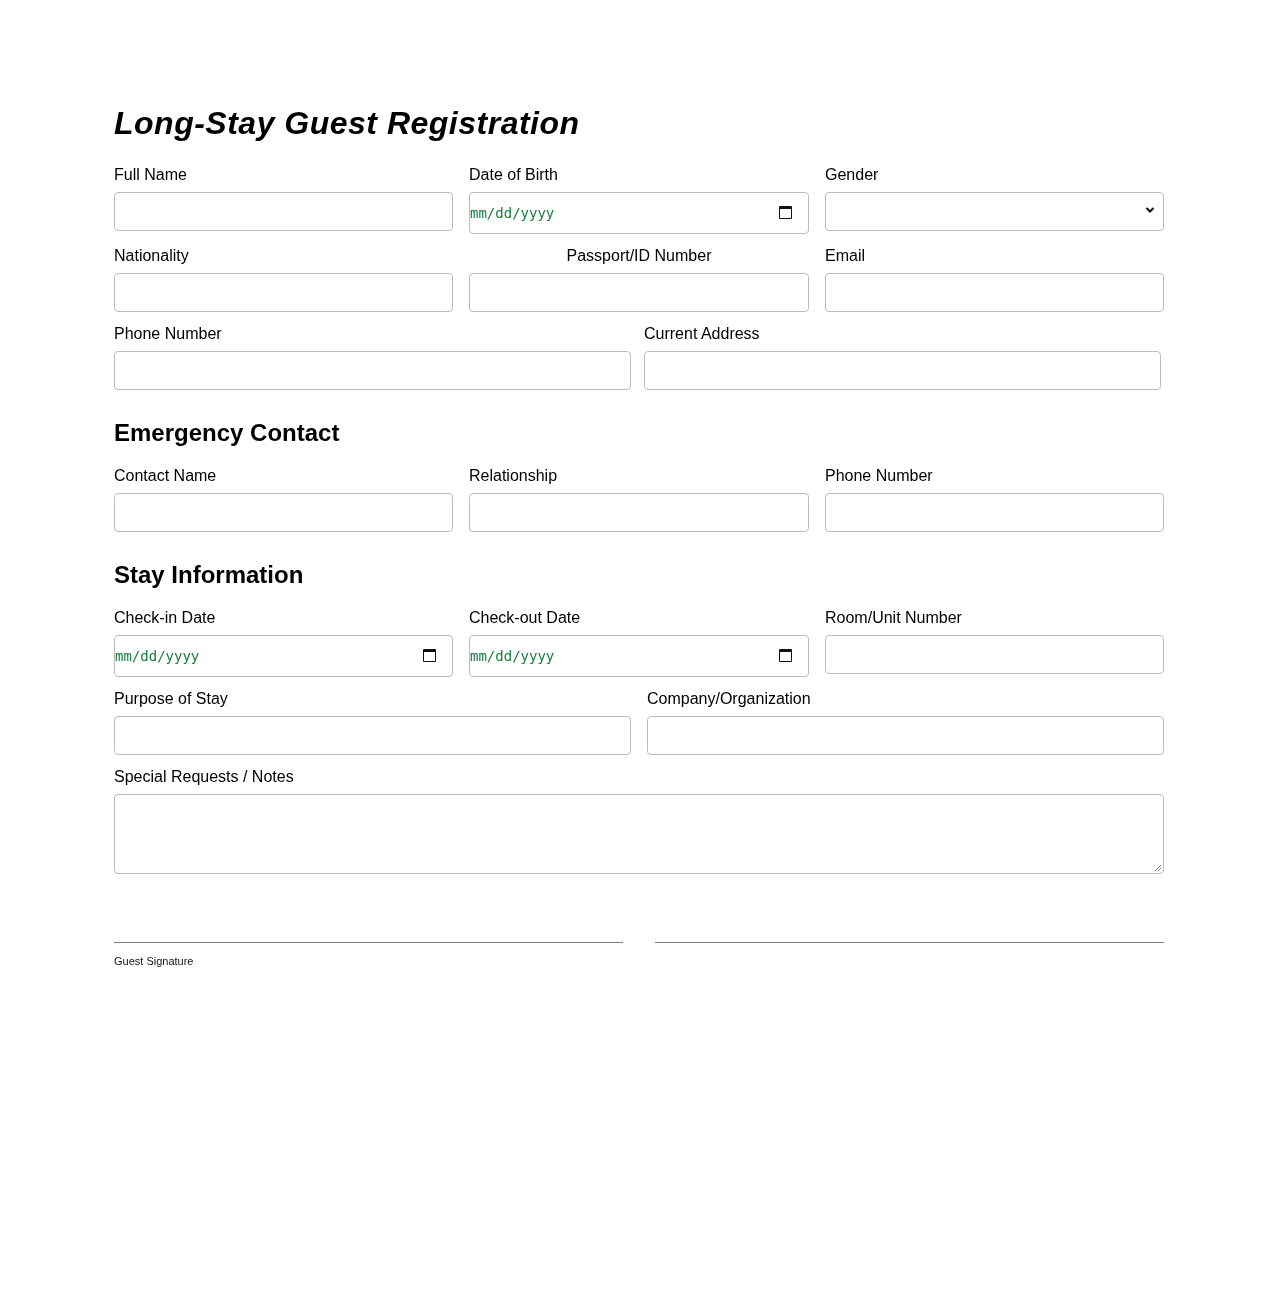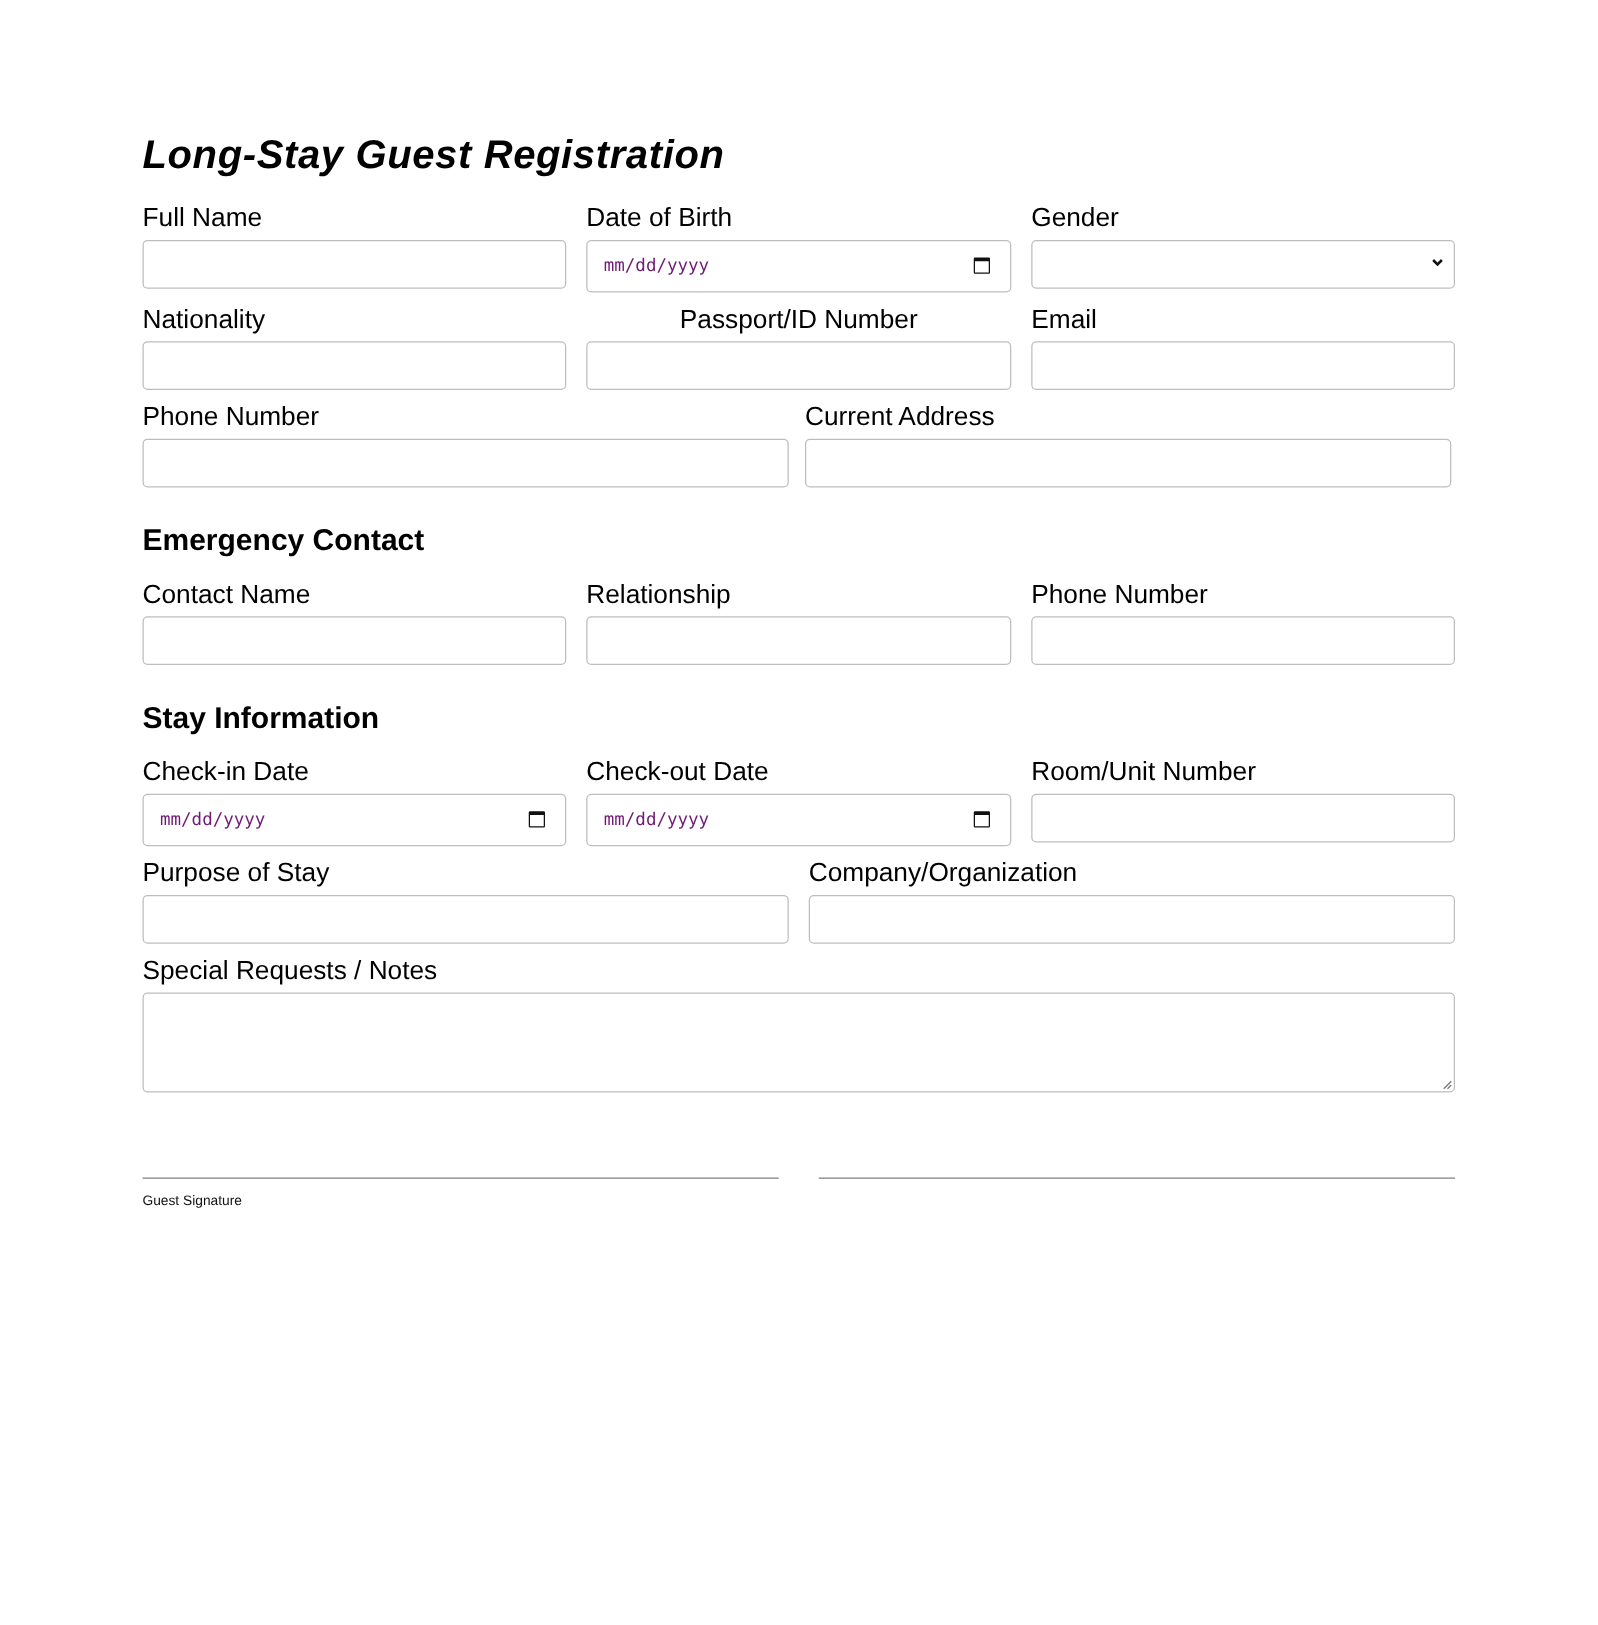--- a/index.html
+++ b/index.html
@@ -30,40 +30,39 @@
       position: absolute;
       left: 0;
       margin: 0;
       font-size: 24px;
       font-weight: bold;
       line-height: 28px;
     }
     .field { position: absolute; }
     .field label {
       display: block;
-      font-size: 21px;
+      font-size: 16px;
       line-height: 18px;
       height: 18px;
       margin-bottom: 8px;
     }
     .input {
       display: block;
       width: 100%;
       height: 39px;
       border: 1px solid #bdbdbd;
       border-radius: 4px;
       background: #fff;
       position: relative;
     }
     .input.date {
       height: 42px;
       font-family: "DejaVu Sans Mono", "Liberation Mono", monospace;
       font-size: 14px;
-      color: #701a75;
-      padding-left: 13px;
+      color: #15803d;
       line-height: 40px;
     }
     .input.date .cal {
       position: absolute;
       right: 16px; top: 13px;
       width: 13px; height: 13px;
       border: 1.5px solid #111;
       border-top-width: 3px;
       border-radius: 1px;
     }

